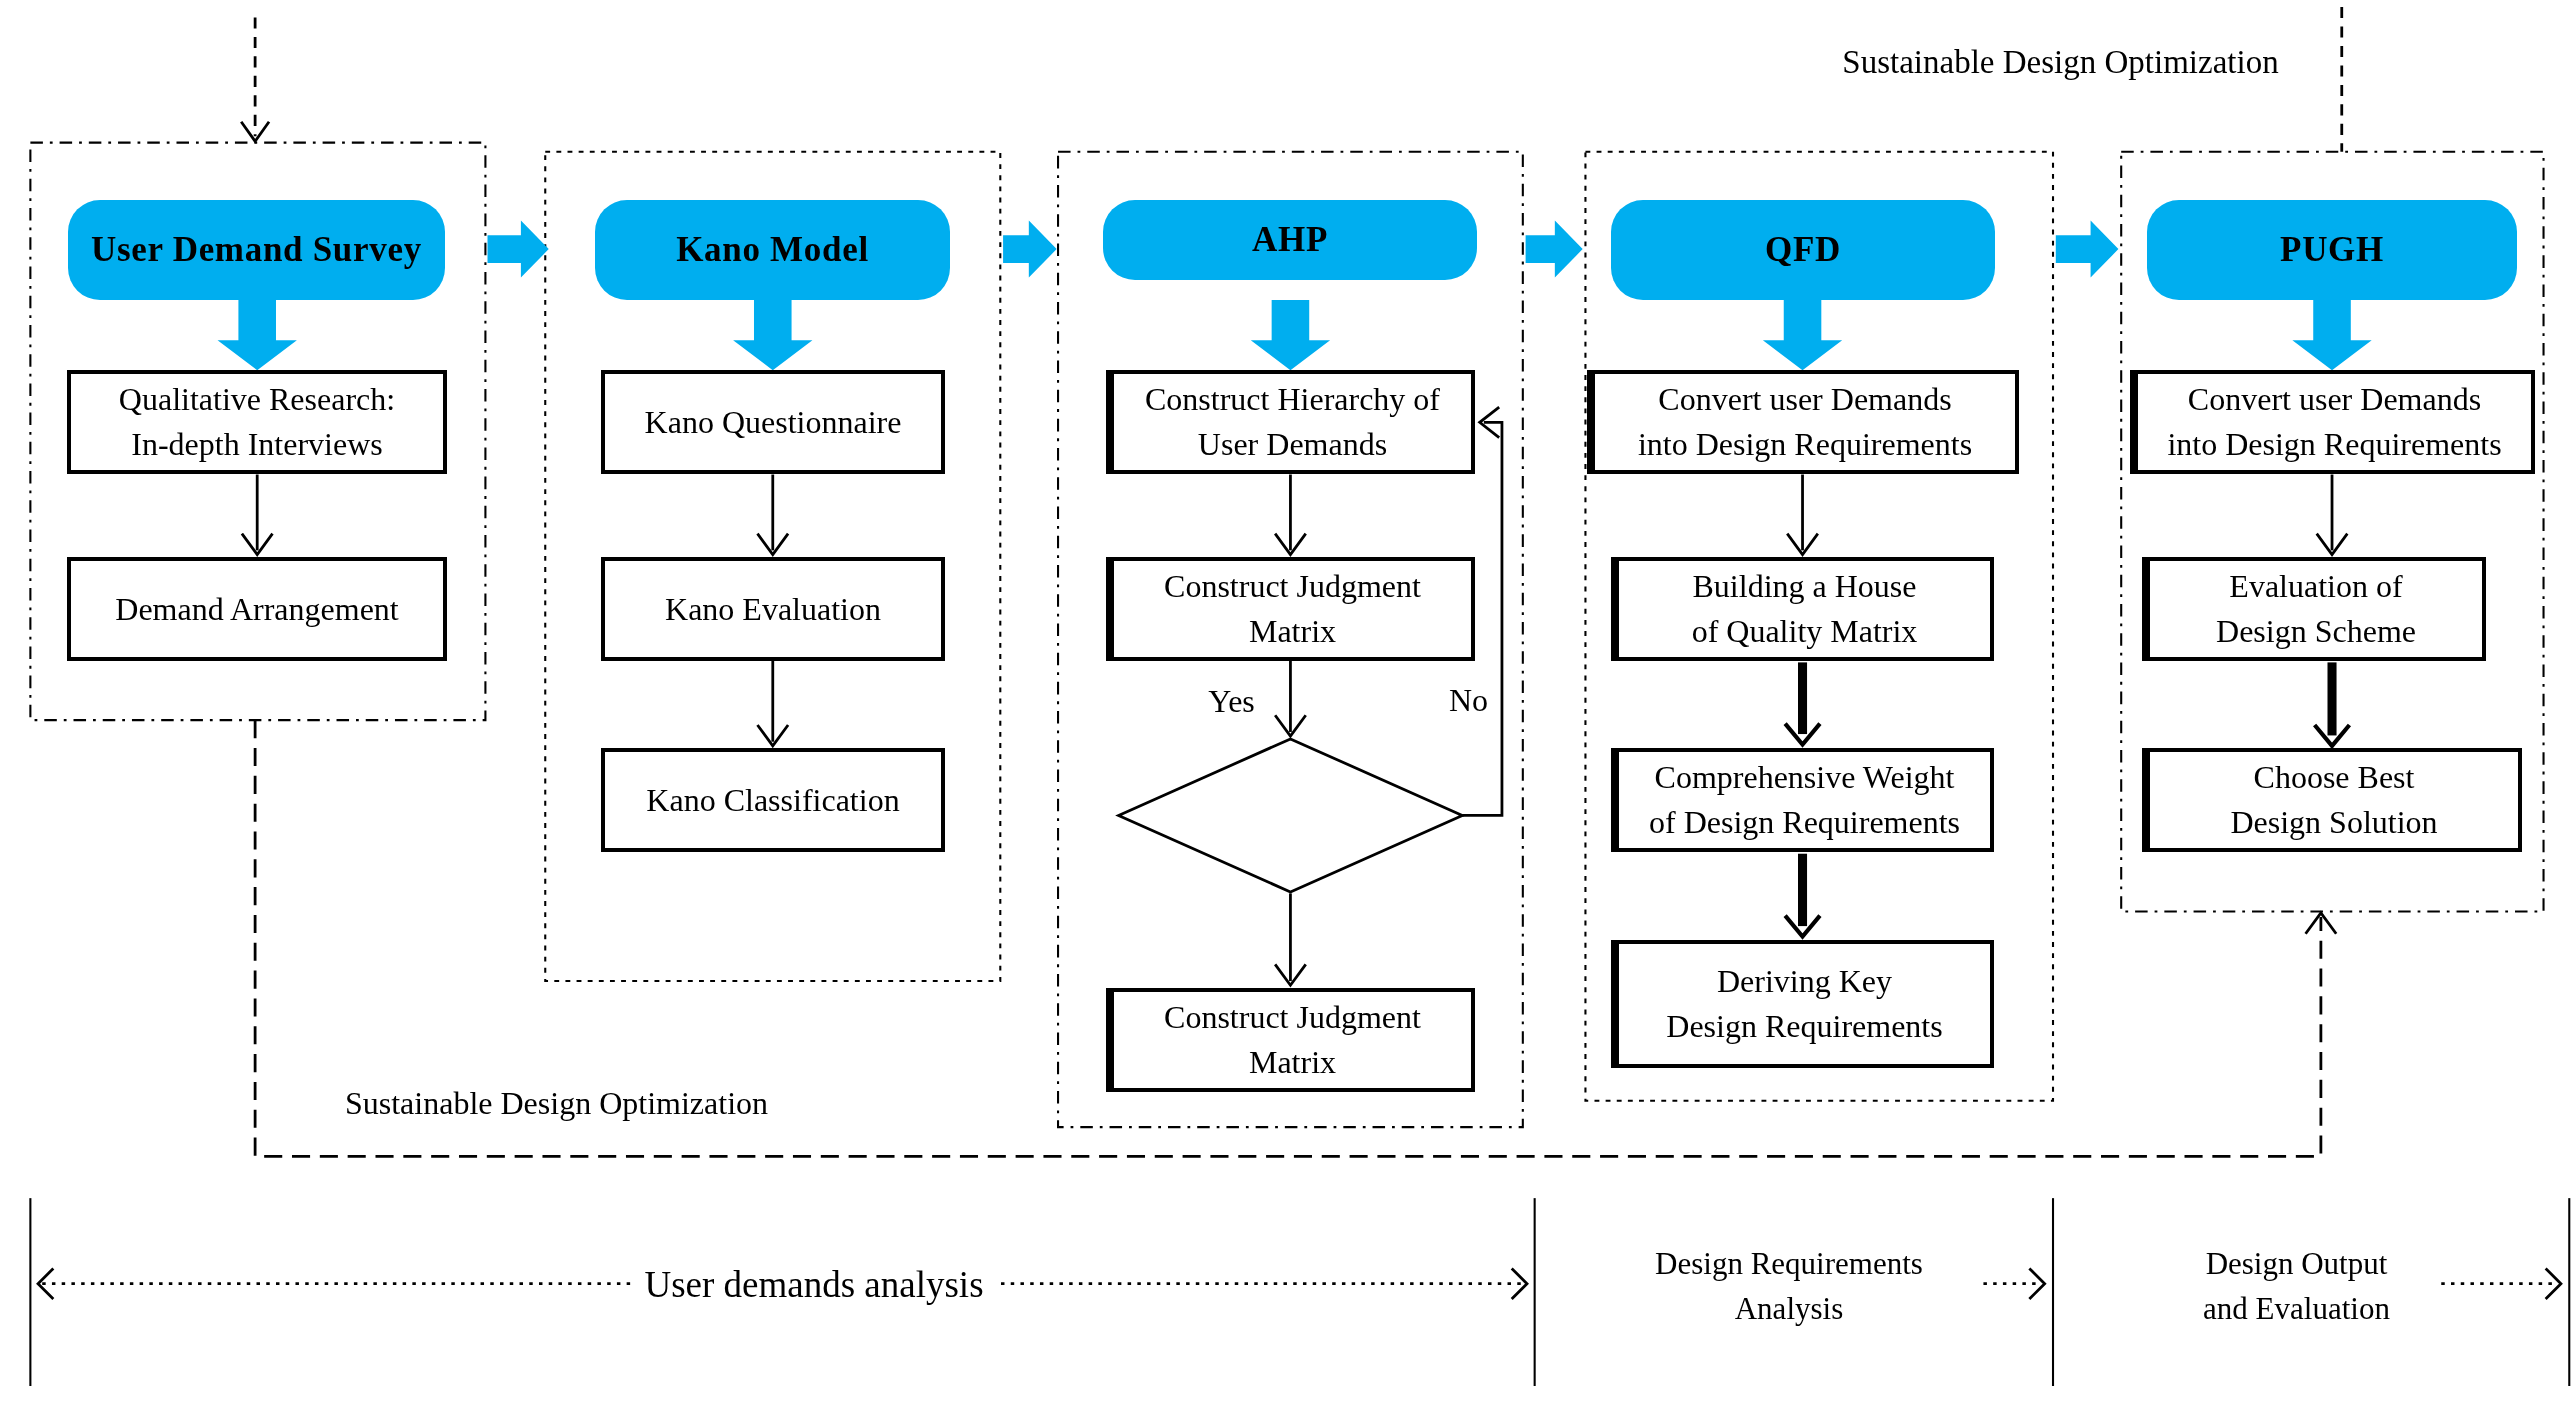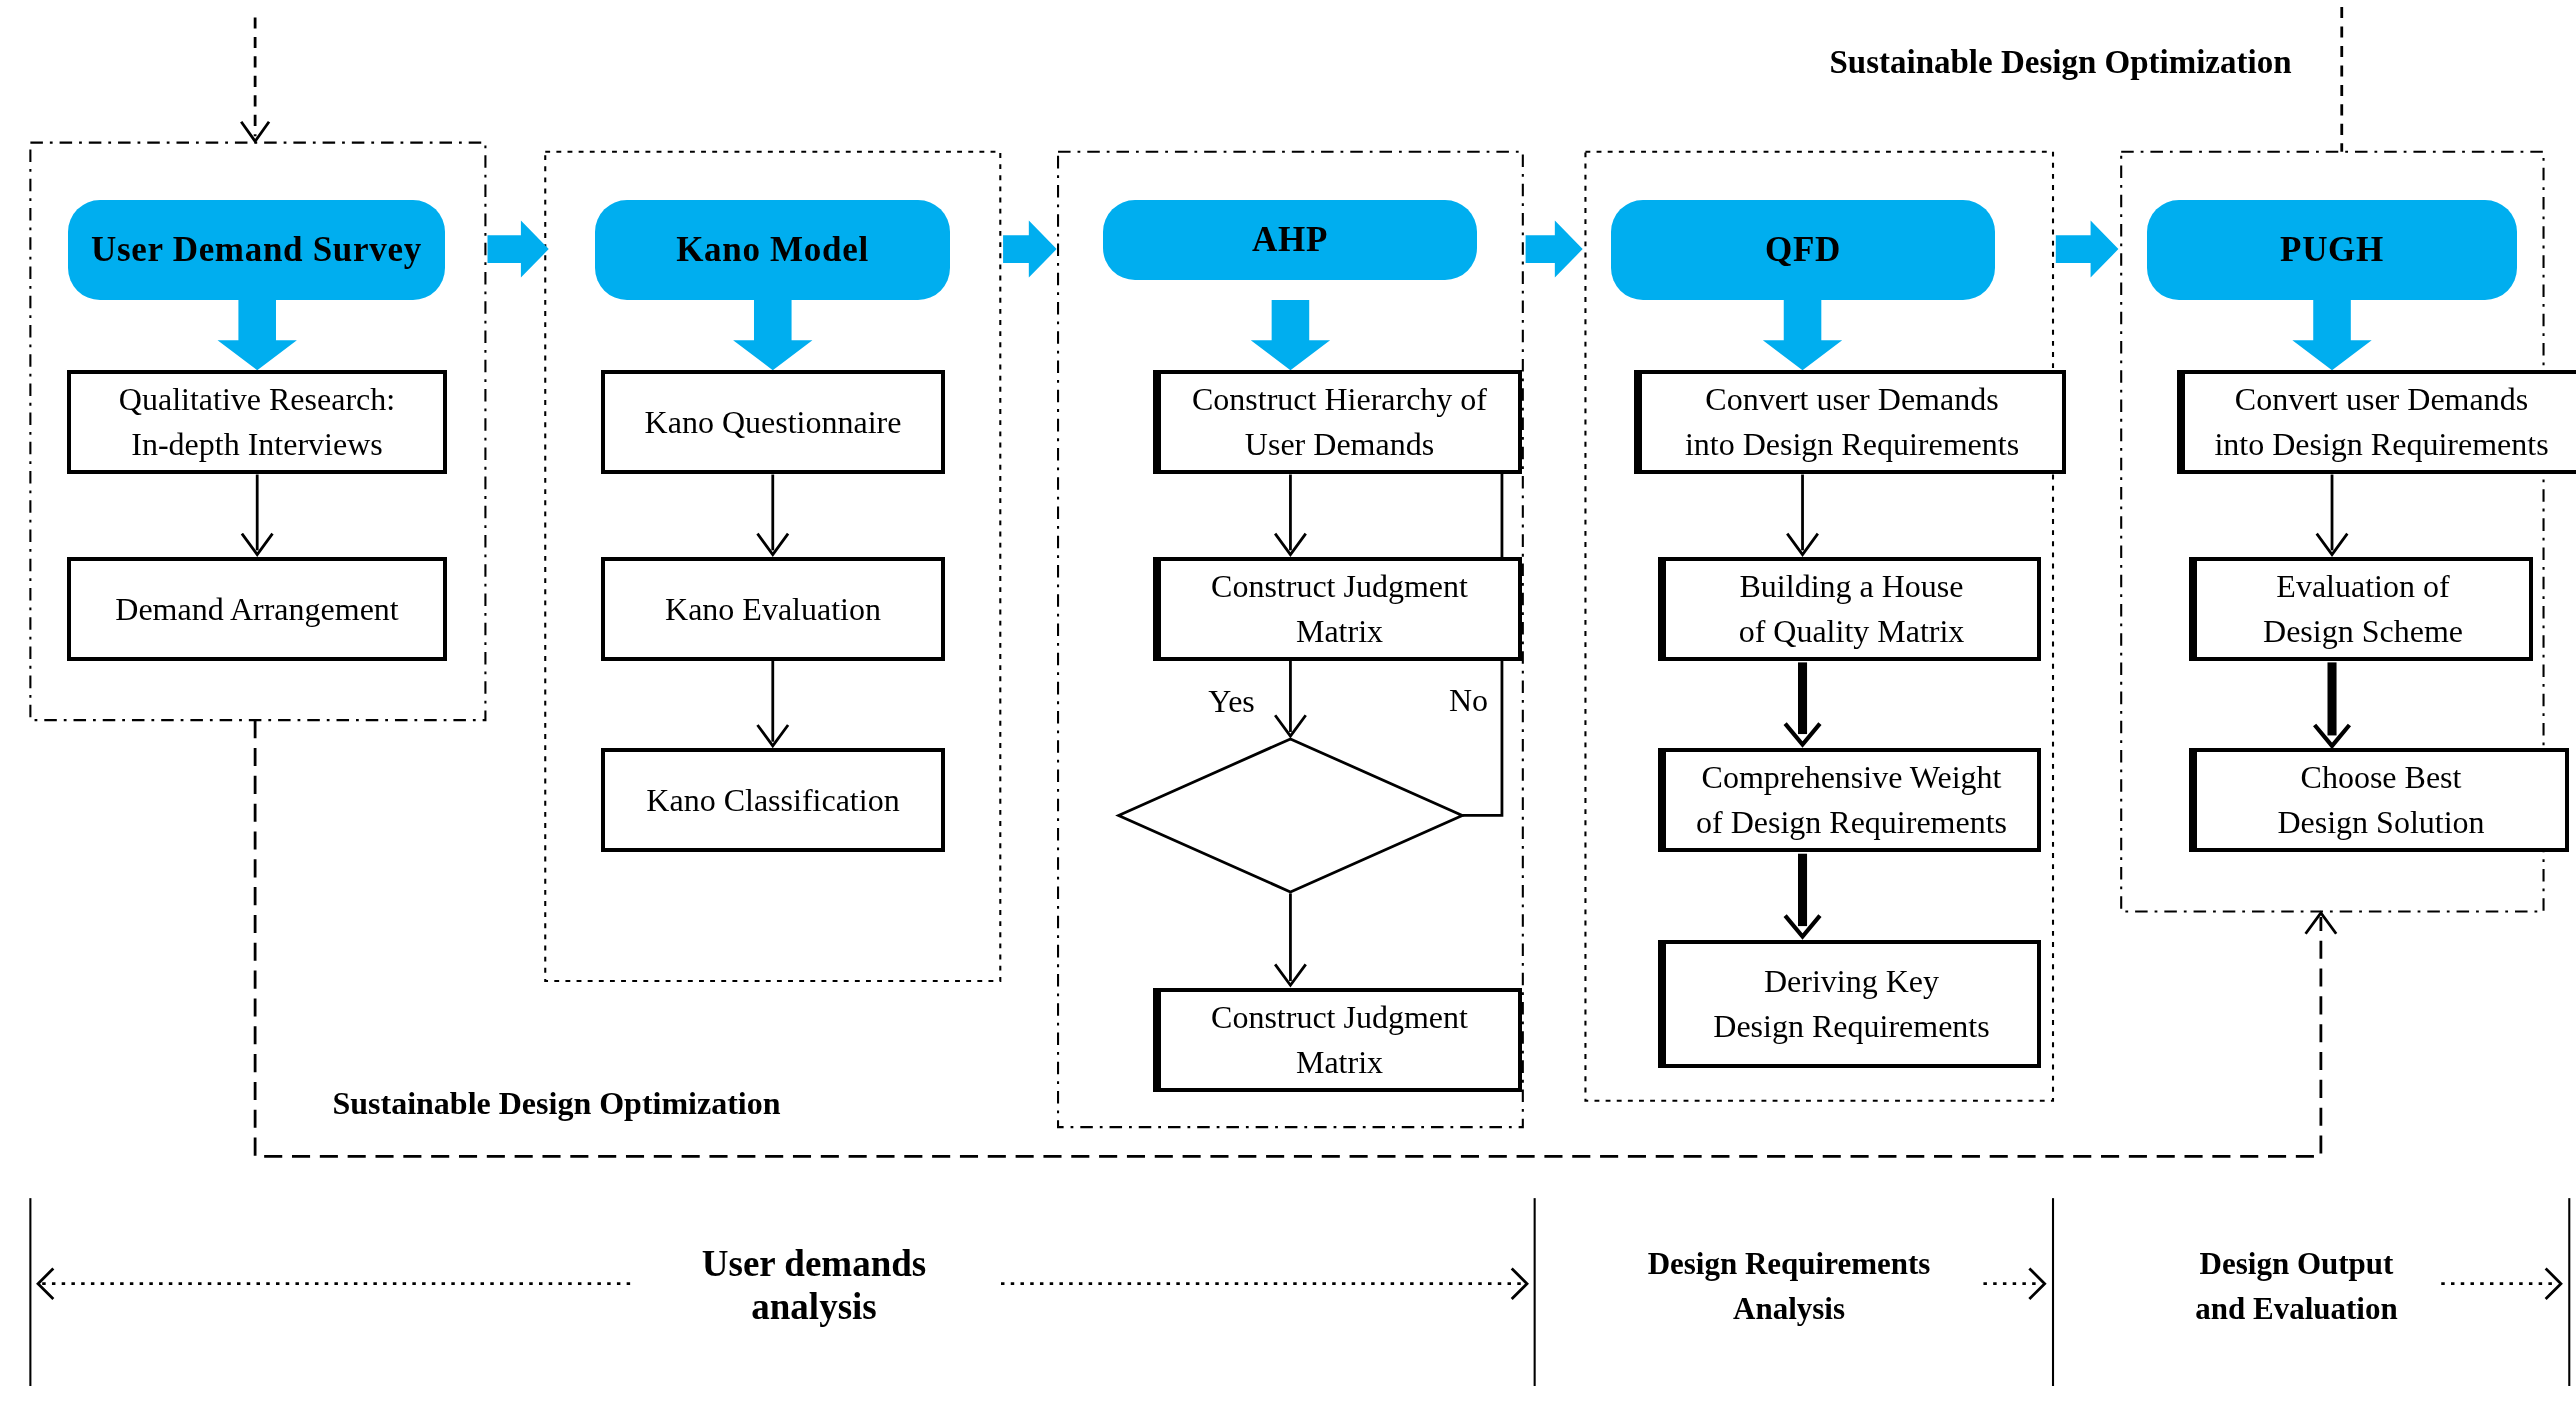--- a/index.html
+++ b/index.html
@@ -11,26 +11,26 @@
   .hdr{
     position:absolute;z-index:2;background:var(--accent,#00AEEF);
     display:flex;align-items:center;justify-content:center;text-align:right;
     font-weight:bold;font-size:35px;letter-spacing:0.7px;color:#000;border-radius:32px;
   }
   .box{
     position:absolute;z-index:2;background:#ffffff;border:4.2px solid #000;
     display:flex;align-items:center;justify-content:center;text-align:center;
     font-size:32px;line-height:45px;white-space:pre-line;box-sizing:border-box;
   }
-  .box.hl{border-left-width:8.4px;margin-left:47px;}
+  .box.hl{border-left-width:8.4px;}
   .lbl{
     position:absolute;z-index:3;display:flex;align-items:center;justify-content:center;
     text-align:center;white-space:pre-line;
   }
-  .lbl.bold{font-weight:bold;}
+  .lbl.bold{font-weight:normal;}
   .diamond-text{
     position:absolute;z-index:2;display:flex;align-items:center;justify-content:center;
     text-align:center;font-size:32px;line-height:43px;white-space:pre-line;
   }
   .stroke{stroke:#000;fill:none;}
   .bluefill{fill:var(--accent,#00AEEF);stroke:none;}
 </style>
 </head>
 <body>
 

